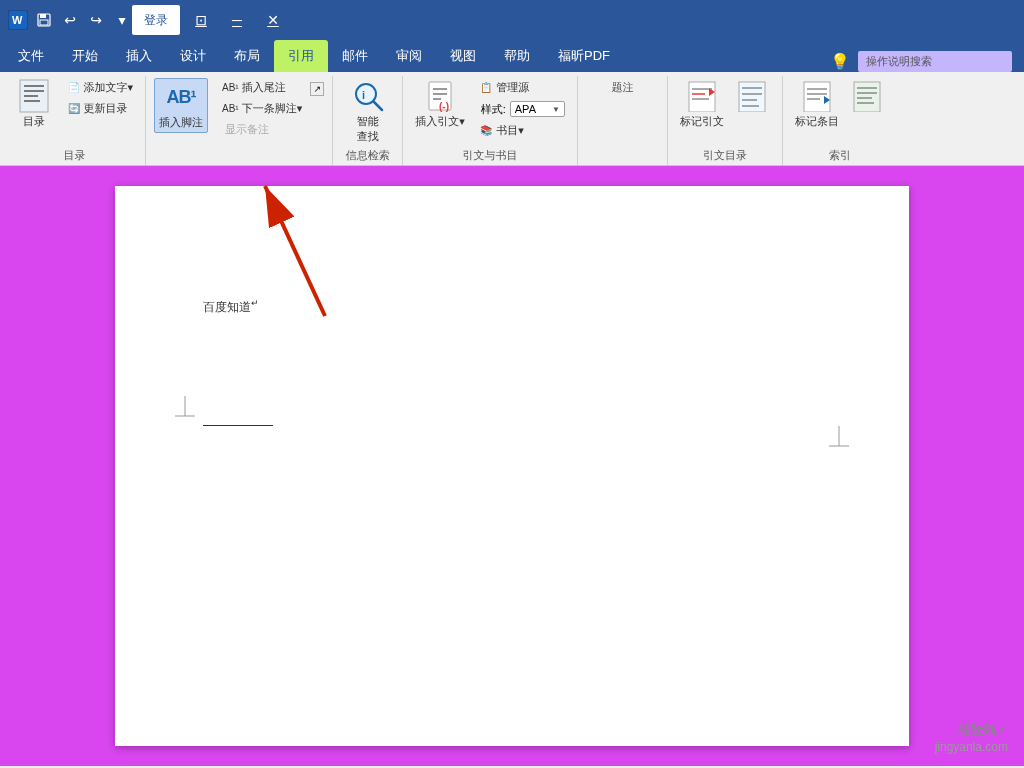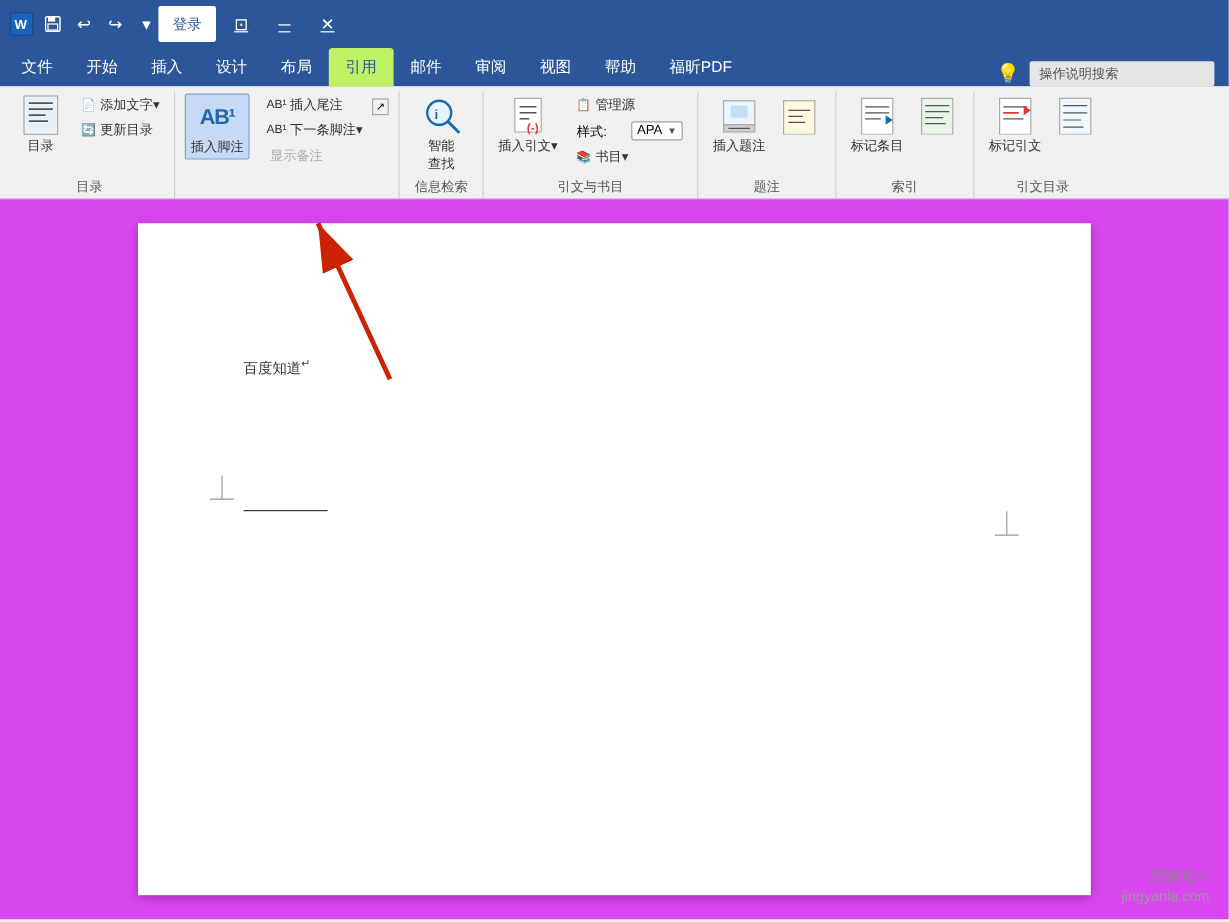--- a/index.html
+++ b/index.html
@@ -168,22 +168,21 @@
     
     .style-dropdown {
       display: flex;
       align-items: center;
       border: 1px solid #a0a0a0;
       background: white;
       padding: 1px 4px;
       border-radius: 2px;
       cursor: pointer;
       font-size: 11px;
-      gap: 4px;
-      margin-left: 16px;
+      gap: 16px;
     }
 
     
     .document-area {
       background: #808080;
       flex: 1;
       display: flex;
       justify-content: center;
       padding: 20px;
       height: calc(768px - 40px - 32px - 92px - 20px);
@@ -264,21 +263,21 @@
   <div class="ribbon-tab">布局</div>
   <div class="ribbon-tab active">引用</div>
   <div class="ribbon-tab">邮件</div>
   <div class="ribbon-tab">审阅</div>
   <div class="ribbon-tab">视图</div>
   <div class="ribbon-tab">帮助</div>
   <div class="ribbon-tab">福昕PDF</div>
   <div style="flex:1"></div>
   <div style="display:flex;align-items:center;padding:0 8px;gap:8px;">
     <span style="color:white;font-size:16px;">💡</span>
-    <div style="background:#e5e5e5;border-radius:2px;padding:3px 80px 3px 8px;color:#555;font-size:11px;cursor:pointer;">操作说明搜索</div>
+    <div style="background:#c4b5fd;border-radius:2px;padding:3px 80px 3px 8px;color:#555;font-size:11px;cursor:pointer;">操作说明搜索</div>
   </div>
 </div>
 
 <div class="ribbon-content">
 
   <div class="ribbon-group toc-group">
     <div class="ribbon-group-content">
       <div style="display:flex;flex-direction:column;align-items:center;margin-right:4px;">
         <div class="ribbon-btn-large">
           <div class="icon-large" style="font-size:28px;color:#1a6aad;">
@@ -384,47 +383,53 @@
         <div class="ribbon-btn-small">
           <span style="font-size:10px;">📚</span>
           <span>书目▾</span>
         </div>
       </div>
     </div>
     <div class="ribbon-group-label">引文与书目</div>
   </div>
 
   <div class="ribbon-group caption-group">
+    <div class="ribbon-group-label">题注</div>
+  </div>
+
+  <div class="ribbon-group cite-index-group">
     <div class="ribbon-group-content">
       <div style="display:flex;gap:2px;">
         <div class="ribbon-btn-large">
           <div class="icon-large">
             <svg width="30" height="32" viewBox="0 0 30 32">
-              <rect x="2" y="4" width="26" height="20" fill="#e8f4ff" stroke="#aaa" stroke-width="1"></rect>
-              <rect x="8" y="8" width="14" height="10" fill="#c5ddf5"></rect>
-              <rect x="2" y="24" width="26" height="6" fill="#d0d0d0" stroke="#aaa" stroke-width="1"></rect>
-              <line x1="6" y1="27" x2="24" y2="27" stroke="#555" stroke-width="1"></line>
-            </svg>
-          </div>
-          <div class="btn-label" style="font-size:11px;">插入题注</div>
+              <rect x="2" y="2" width="26" height="30" fill="#fff" stroke="#aaa" stroke-width="1"></rect>
+              <line x1="5" y1="9" x2="25" y2="9" stroke="#555" stroke-width="1"></line>
+              <line x1="5" y1="14" x2="18" y2="14" stroke="#e53935" stroke-width="1.5"></line>
+              <line x1="5" y1="19" x2="22" y2="19" stroke="#555" stroke-width="1"></line>
+              <polygon points="22,8 28,12 22,16" fill="#e53935"></polygon>
+            </svg>
+          </div>
+          <div class="btn-label">标记引文</div>
         </div>
         <div class="ribbon-btn-large">
           <div class="icon-large">
             <svg width="30" height="32" viewBox="0 0 30 32">
-              <rect x="2" y="4" width="26" height="28" fill="#fff8e1" stroke="#aaa" stroke-width="1"></rect>
-              <line x1="6" y1="12" x2="24" y2="12" stroke="#555" stroke-width="1"></line>
-              <line x1="6" y1="17" x2="18" y2="17" stroke="#555" stroke-width="1"></line>
-              <line x1="6" y1="22" x2="20" y2="22" stroke="#555" stroke-width="1"></line>
-            </svg>
-          </div>
-          <div class="btn-label" style="font-size:11px;"></div>
-        </div>
-      </div>
-    </div>
-    <div class="ribbon-group-label">题注</div>
+              <rect x="2" y="2" width="26" height="30" fill="#f0f8ff" stroke="#aaa" stroke-width="1"></rect>
+              <line x1="5" y1="8" x2="25" y2="8" stroke="#555" stroke-width="1"></line>
+              <line x1="5" y1="14" x2="25" y2="14" stroke="#555" stroke-width="1"></line>
+              <line x1="5" y1="20" x2="20" y2="20" stroke="#555" stroke-width="1"></line>
+              <line x1="5" y1="26" x2="22" y2="26" stroke="#555" stroke-width="1"></line>
+            </svg>
+          </div>
+          <div class="btn-label"></div>
+        </div>
+      </div>
+    </div>
+    <div class="ribbon-group-label">引文目录</div>
   </div>
 
   <div class="ribbon-group index-group">
     <div class="ribbon-group-content">
       <div style="display:flex;gap:2px;">
         <div class="ribbon-btn-large">
           <div class="icon-large">
             <svg width="30" height="32" viewBox="0 0 30 32">
               <rect x="2" y="2" width="26" height="30" fill="#fff" stroke="#aaa" stroke-width="1"></rect>
               <line x1="5" y1="9" x2="25" y2="9" stroke="#555" stroke-width="1"></line>
@@ -445,52 +450,20 @@
               <line x1="5" y1="23" x2="22" y2="23" stroke="#555" stroke-width="1"></line>
             </svg>
           </div>
           <div class="btn-label"></div>
         </div>
       </div>
     </div>
     <div class="ribbon-group-label">索引</div>
   </div>
 
-  <div class="ribbon-group cite-index-group">
-    <div class="ribbon-group-content">
-      <div style="display:flex;gap:2px;">
-        <div class="ribbon-btn-large">
-          <div class="icon-large">
-            <svg width="30" height="32" viewBox="0 0 30 32">
-              <rect x="2" y="2" width="26" height="30" fill="#fff" stroke="#aaa" stroke-width="1"></rect>
-              <line x1="5" y1="9" x2="25" y2="9" stroke="#555" stroke-width="1"></line>
-              <line x1="5" y1="14" x2="18" y2="14" stroke="#e53935" stroke-width="1.5"></line>
-              <line x1="5" y1="19" x2="22" y2="19" stroke="#555" stroke-width="1"></line>
-              <polygon points="22,8 28,12 22,16" fill="#e53935"></polygon>
-            </svg>
-          </div>
-          <div class="btn-label">标记引文</div>
-        </div>
-        <div class="ribbon-btn-large">
-          <div class="icon-large">
-            <svg width="30" height="32" viewBox="0 0 30 32">
-              <rect x="2" y="2" width="26" height="30" fill="#f0f8ff" stroke="#aaa" stroke-width="1"></rect>
-              <line x1="5" y1="8" x2="25" y2="8" stroke="#555" stroke-width="1"></line>
-              <line x1="5" y1="14" x2="25" y2="14" stroke="#555" stroke-width="1"></line>
-              <line x1="5" y1="20" x2="20" y2="20" stroke="#555" stroke-width="1"></line>
-              <line x1="5" y1="26" x2="22" y2="26" stroke="#555" stroke-width="1"></line>
-            </svg>
-          </div>
-          <div class="btn-label"></div>
-        </div>
-      </div>
-    </div>
-    <div class="ribbon-group-label">引文目录</div>
-  </div>
-
 </div>
 
 <div class="document-area" style="background:#d946ef;display:flex;justify-content:center;padding:20px;height:600px;overflow:hidden;">
   <div class="document-page" style="position:relative;">
 
     <div style="position:absolute;bottom:320px;left:88px;width:70px;border-top:1px solid #333;"></div>
 
     <div style="margin-top:40px;">
       <span class="doc-text">
         <span>百度知道</span><sup style="font-size:9px;color:#333;">↵</sup>

